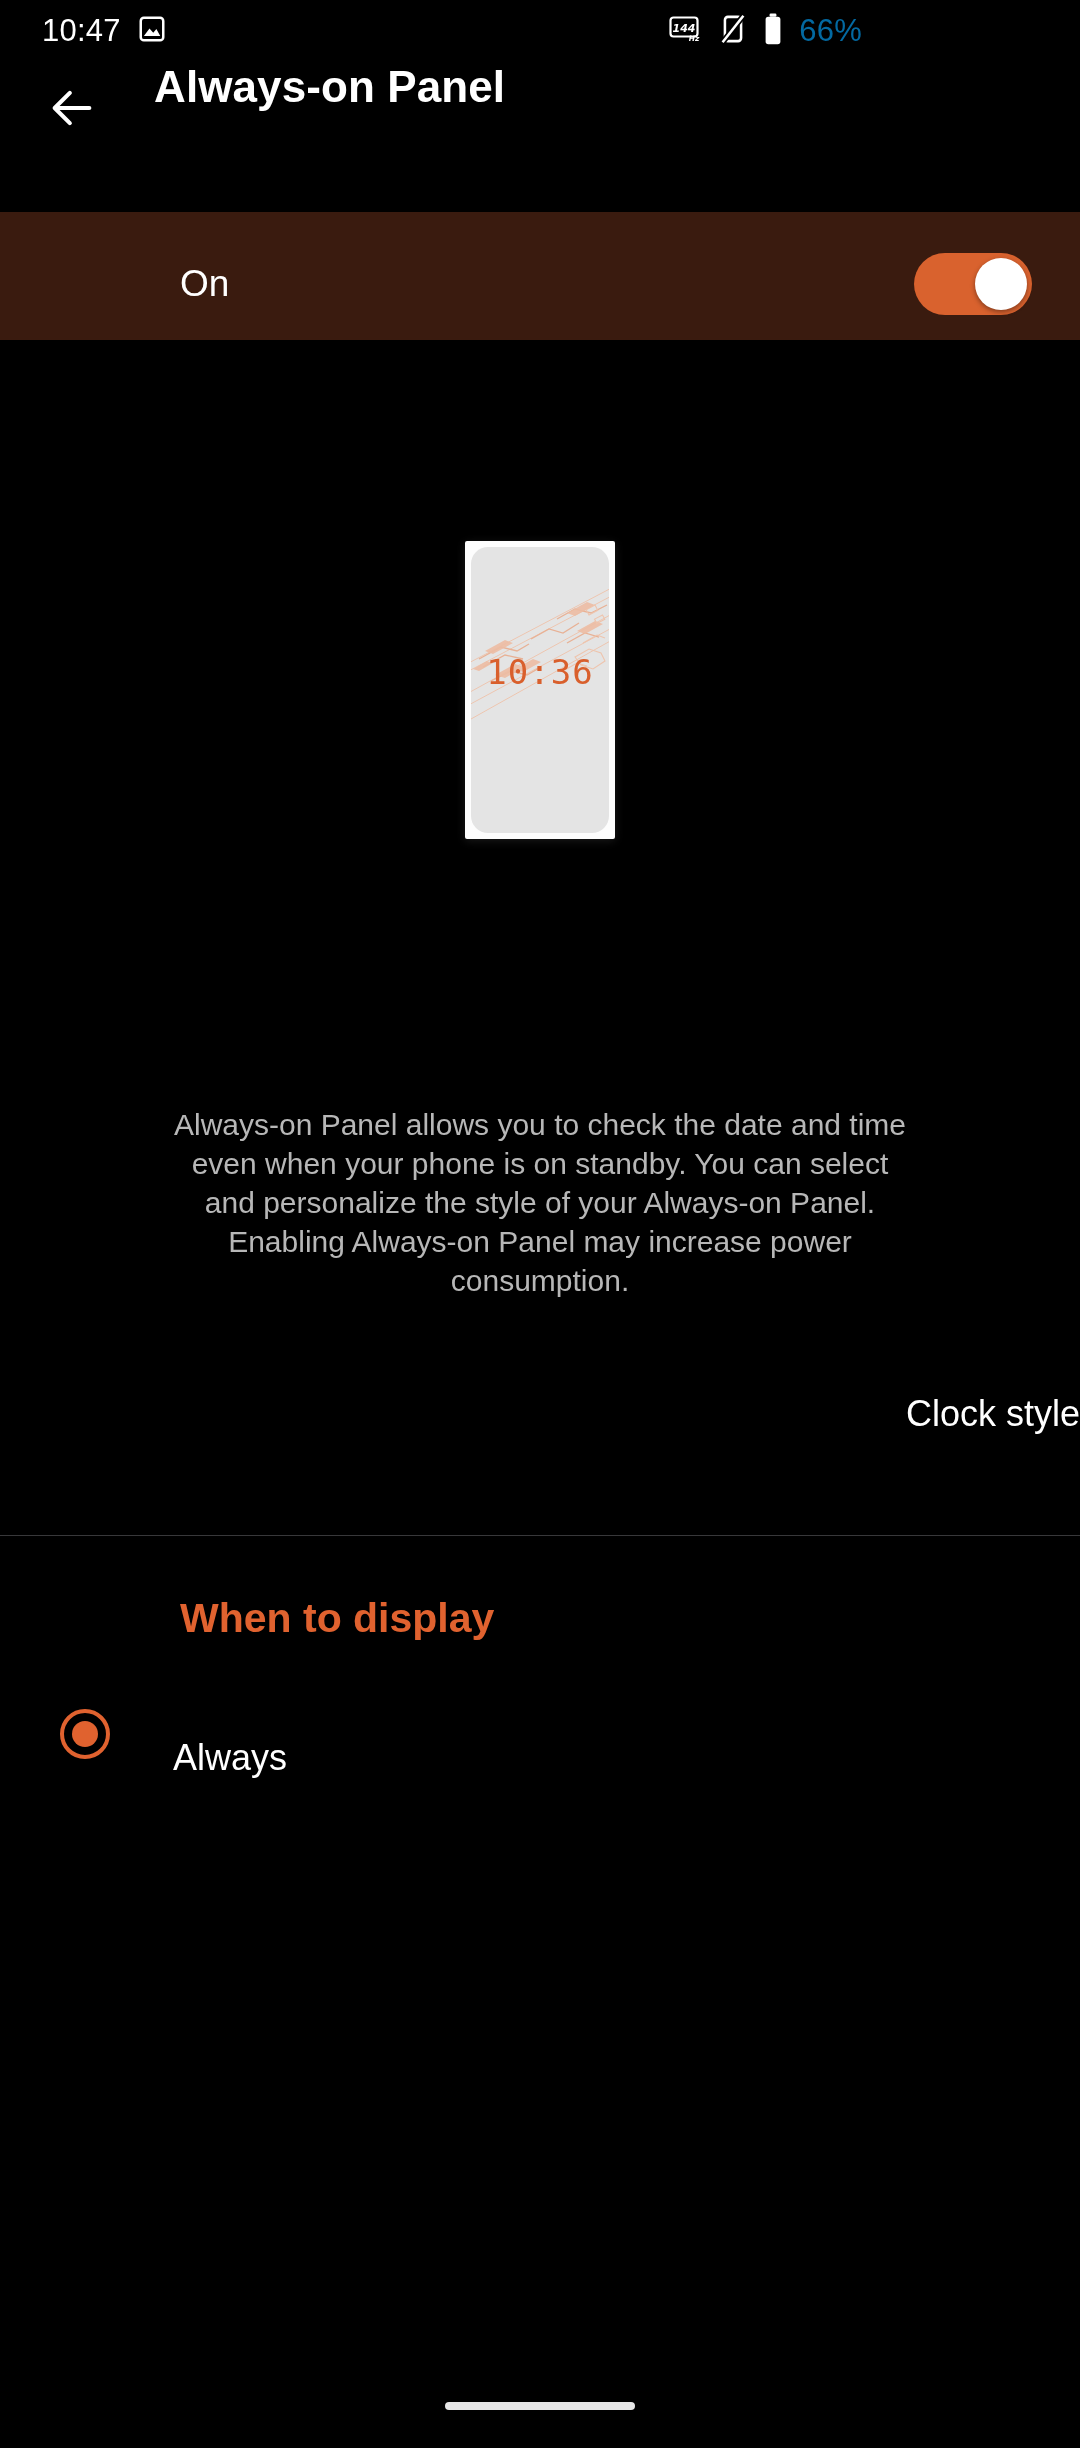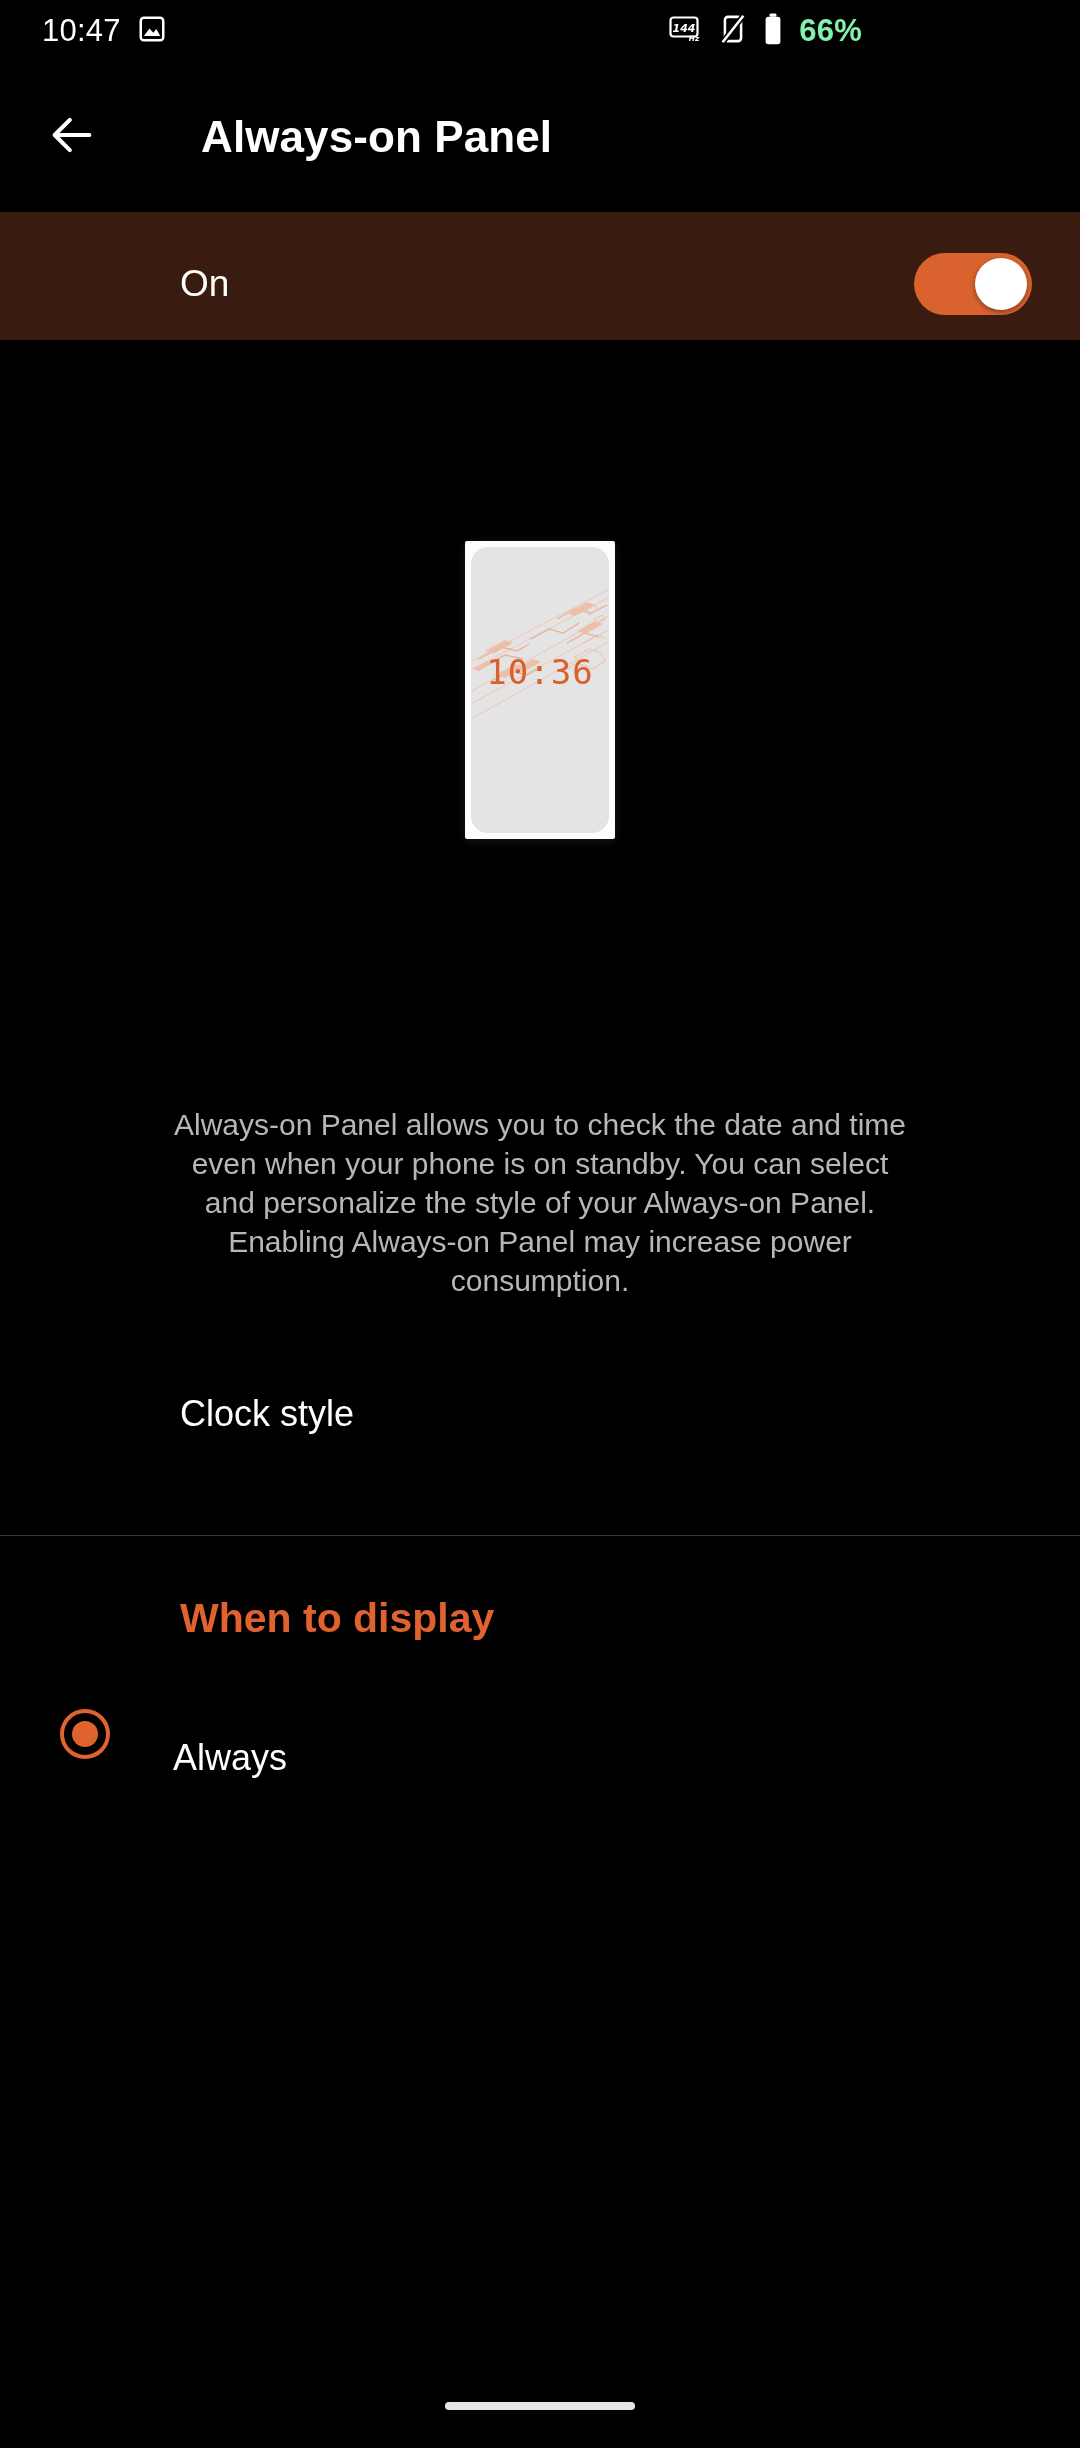--- a/index.html
+++ b/index.html
@@ -13,27 +13,27 @@
 
   
   .statusbar {
     position:absolute; top:0; left:0; width:896px; height:62px;
     display:flex; align-items:center; justify-content:space-between;
     padding:0 34px 0 42px;
   }
   .sb-left { display:flex; align-items:center; gap:16px; }
   .sb-right { display:flex; align-items:center; gap:16px; }
   .sb-clock { color:#fff; font-size:31px; font-weight:400; letter-spacing:0.2px; }
-  .sb-batt-pct { color:#86efac; font-size:31px; font-weight:700; letter-spacing:0.2px; }
+  .sb-batt-pct { color:#0369a1; font-size:31px; font-weight:400; letter-spacing:0.2px; }
   .ic { display:block; }
 
   
   .appbar {
     position:absolute; top:62px; left:0; width:1080px; height:150px;
-    display:flex; align-items:center;gap:47px;
+    display:flex; align-items:flex-start;
   }
   .back-btn {
     width:96px; height:96px; margin-left:24px;
     display:flex; align-items:center; justify-content:center;
     border-radius:50%;
   }
   .appbar-title {
     color:#fff; font-size:44px; font-weight:700;
     margin-left:34px; letter-spacing:0.1px;
   }
@@ -86,21 +86,21 @@
   
   .desc {
     position:absolute; top:1105px; left:170px; width:740px;
     color:#b7b7b7; font-size:30px; line-height:39px;
     text-align:center;
   }
 
   
   .clock-style-row {
     position:absolute; top:1355px; left:0; width:1080px; height:118px;
-    display:flex; align-items:center; padding-left:180px;
+    display:flex; align-items:center; padding-left:180px;justify-content:flex-end;
   }
   .clock-style-row .label { color:#fff; font-size:36px; }
 
   .divider {
     position:absolute; top:1535px; left:0; width:1080px; height:1px;
     background:#38383a;
   }
 
   
   .section-head {

